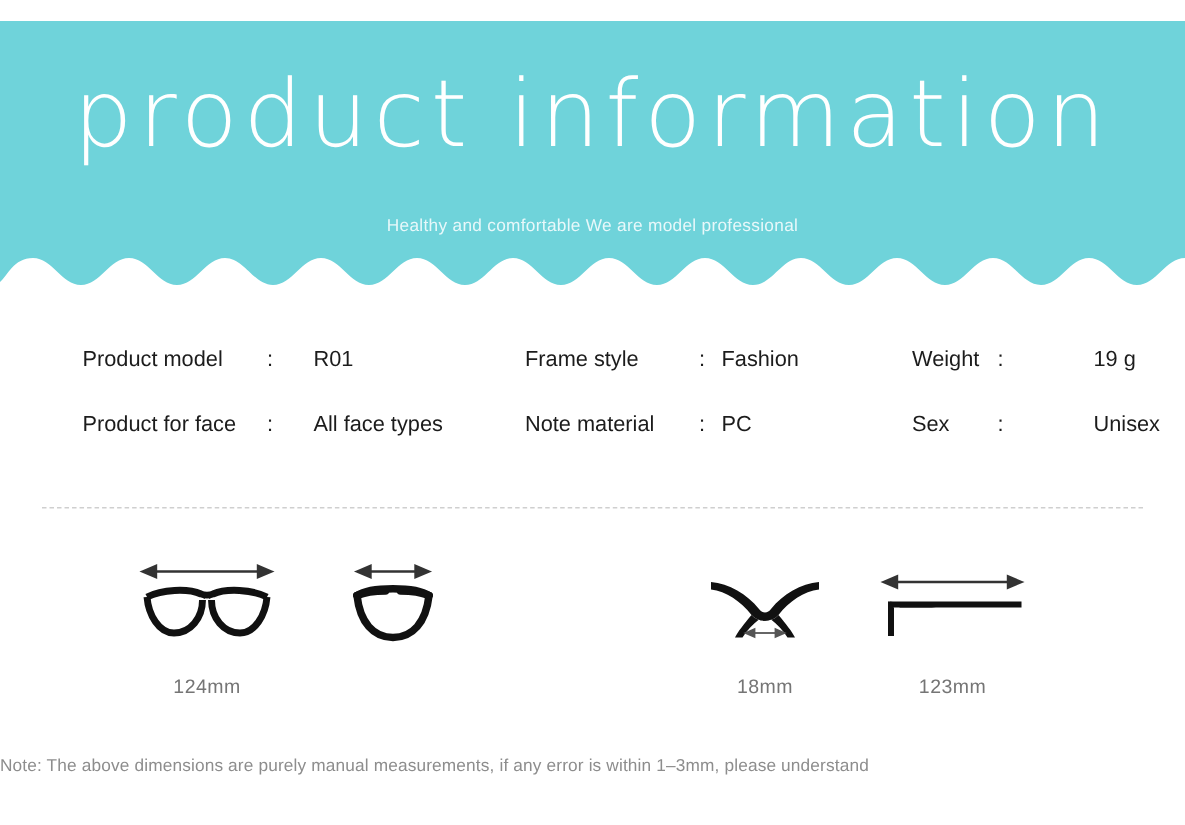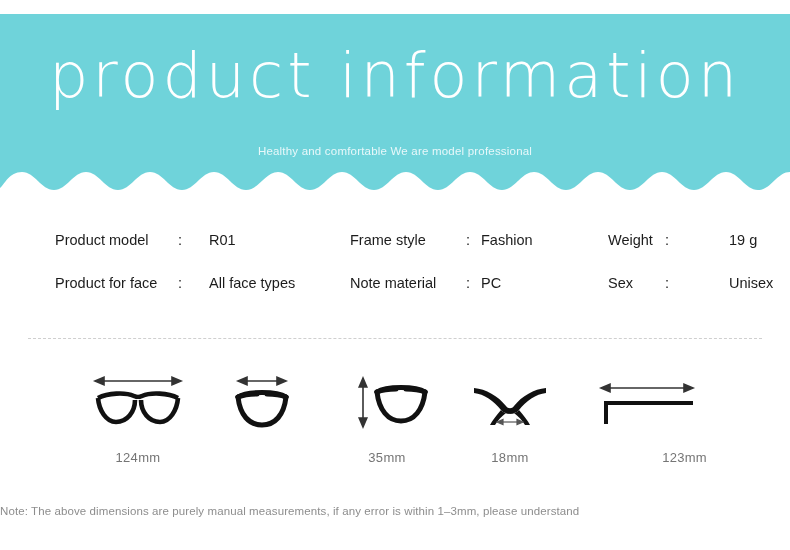--- a/index.html
+++ b/index.html
@@ -129,21 +129,21 @@
   .dim-label {
     margin-top: 20px;
     font-size: 13px;
     color: #757575;
     letter-spacing: 0.3px;
   }
   .d1 { left: 78px; }
   .d2 { left: 202px; }
   .d3 { left: 327px; }
   .d4 { left: 450px; }
-  .d5 { left: 587px; text-align: right; }
+  .d5 { left: 575px; }
 
   
   .note {
     position: absolute;
     left: 0;
     top: 505px;
     width: 790px;
     text-align: left;
     font-size: 11.5px;
     color: #8d8d8d;
@@ -257,38 +257,20 @@
         <g fill="none" stroke="#111" stroke-width="5" stroke-linejoin="round" stroke-linecap="round">
           <path d="M22,25 C31,19 61,19 70,25"></path>
           <path d="M22,25 C24,43 33,53 46,53 C59,53 68,43 70,25"></path>
         </g>
         <path d="M22,25 C27,23 34,22 41,22" fill="none" stroke="#111" stroke-width="5" stroke-linecap="round"></path>
         <path d="M70,25 C65,23 58,22 51,22" fill="none" stroke="#111" stroke-width="5" stroke-linecap="round"></path>
       </svg>
     </div>
   </div>
 
-  <div class="dim-item d3">
-    <div class="dim-figure">
-      <svg width="92" height="58" viewBox="0 0 92 58">
-        <g stroke="#333" stroke-width="1.6" fill="#333">
-          <line x1="22" y1="14" x2="22" y2="48"></line>
-          <polygon points="22,6 18.2,15 25.8,15"></polygon>
-          <polygon points="22,55 18.2,46 25.8,46"></polygon>
-        </g>
-        <g fill="none" stroke="#111" stroke-width="5" stroke-linejoin="round" stroke-linecap="round">
-          <path d="M36,20 C45,14 75,14 84,20"></path>
-          <path d="M36,20 C38,38 47,49 60,49 C73,49 82,38 84,20"></path>
-        </g>
-        <path d="M36,20 C41,18 48,17 55,17" fill="none" stroke="#111" stroke-width="5" stroke-linecap="round"></path>
-        <path d="M84,20 C79,18 72,17 65,17" fill="none" stroke="#111" stroke-width="5" stroke-linecap="round"></path>
-      </svg>
-    </div>
-    <div class="dim-label">35mm</div>
-  </div>
 
   <div class="dim-item d4">
     <div class="dim-figure">
       <svg width="92" height="58" viewBox="0 0 92 58">
         <g fill="#111">
           <path d="M10,16 C22,17 34,24 42,34 C44,37 48,37 50,34
                    C58,24 70,17 82,16
                    L82,21 C72,22 62,29 55,38 C51,43 41,43 37,38
                    C30,29 20,22 10,21 Z"></path>
           <path d="M37,38 C41,43 51,43 55,38

